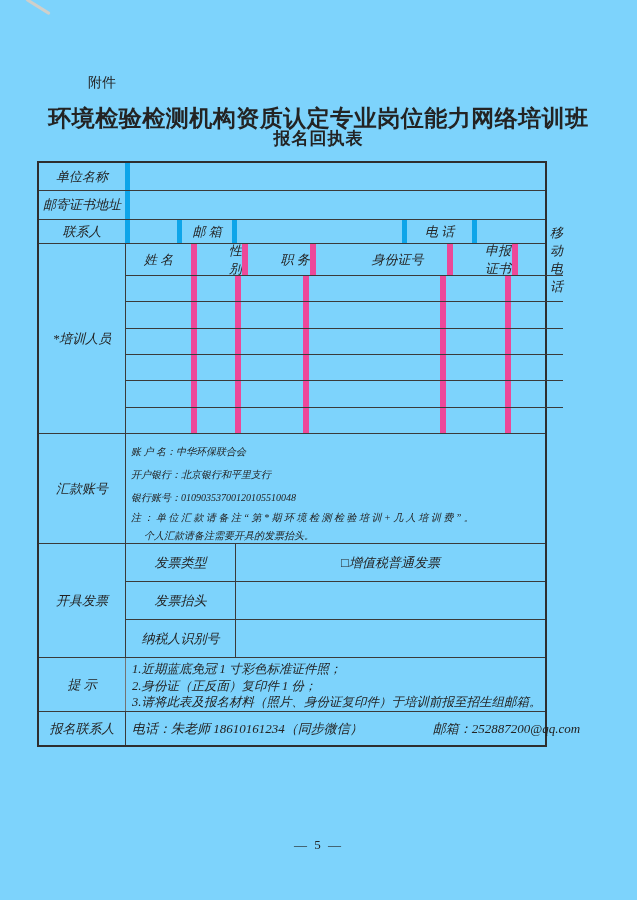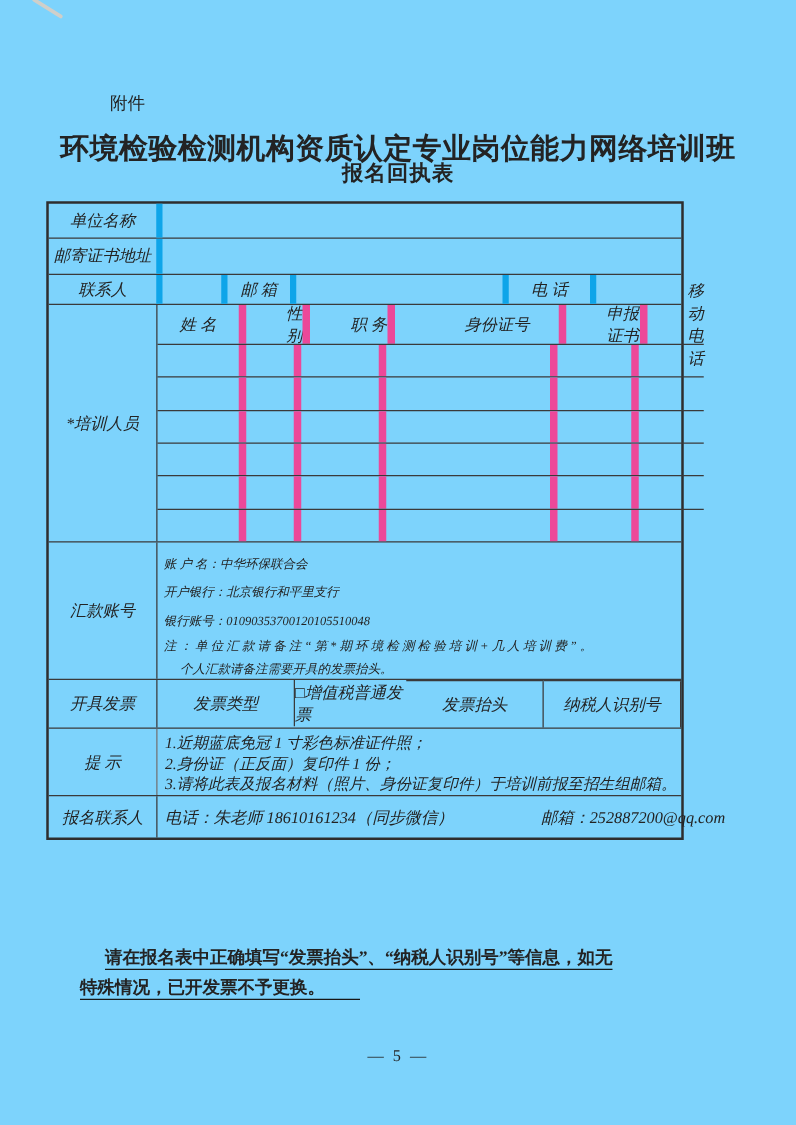--- a/index.html
+++ b/index.html
@@ -54,21 +54,21 @@
   
   .remit-content {
     flex:1; border-left:1px solid #3a3a3a; box-sizing:border-box;
     padding:6px 4px 0 5px; text-align:left; font-size:10px;
   }
   .remit-line { line-height:23px; white-space:nowrap; }
   .remit-note1 { line-height:18px; letter-spacing:2.5px; white-space:nowrap; }
   .remit-note2 { line-height:17px; padding-left:13px; white-space:nowrap; }
 
   
-  .iblock { flex:1; display:flex; flex-direction:row; border-left:1px solid #3a3a3a; }
+  .iblock { flex:1; display:flex; flex-direction:column; border-left:1px solid #3a3a3a; }
   .irow { height:37px; display:flex; }
   .irow + .irow { border-top:1px solid #3a3a3a; }
   .isub { flex:0 0 109px; display:flex; align-items:center; justify-content:center; box-sizing:border-box; }
   .ival { flex:1; border-left:1px solid #3a3a3a; display:flex; align-items:center; justify-content:center; box-sizing:border-box; }
 
   
   .tips-content {
     flex:1; border-left:1px solid #737373; box-sizing:border-box;
     padding:3px 4px 0 6px; text-align:left; font-size:12.5px;
   }
@@ -230,20 +230,16 @@
     <div class="frow h34">
       <div class="cell lab">报名联系人</div>
       <div class="reg-content">
         <span>电话：朱老师 18610161234（同步微信）</span>
         <span class="reg-email">邮箱：252887200@qq.com</span>
       </div>
     </div>
 
   </div>
 
-  <div class="note">
-    <div class="line"><span class="u indent">请在报名表中正确填写“发票抬头”、“纳税人识别号”等信息，如无</span></div>
-    <div class="line"><span class="u tail">特殊情况，已开发票不予更换。</span></div>
-  </div>
 
   <div class="pagenum">— 5 —</div>
 
 </div>
 
 </body></html>

